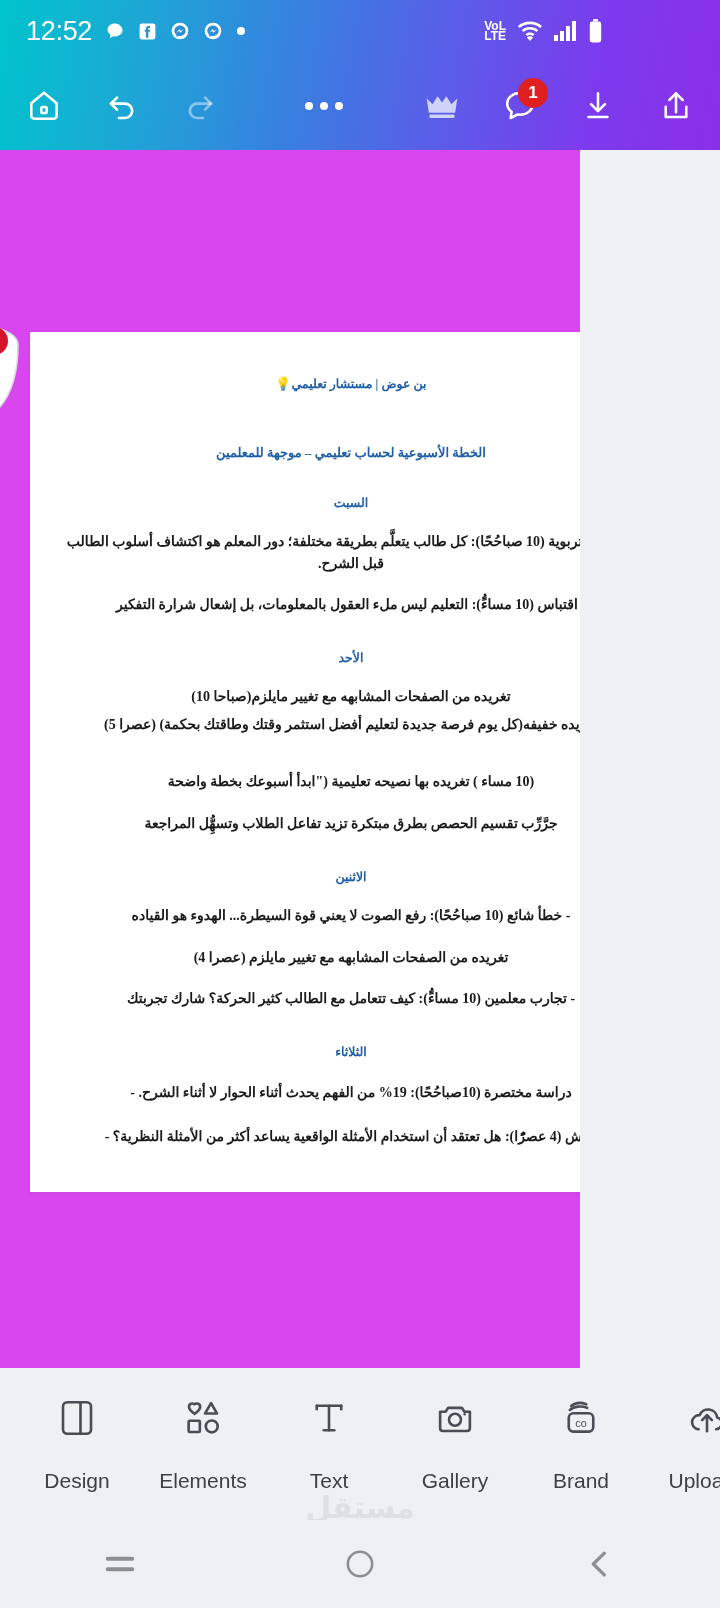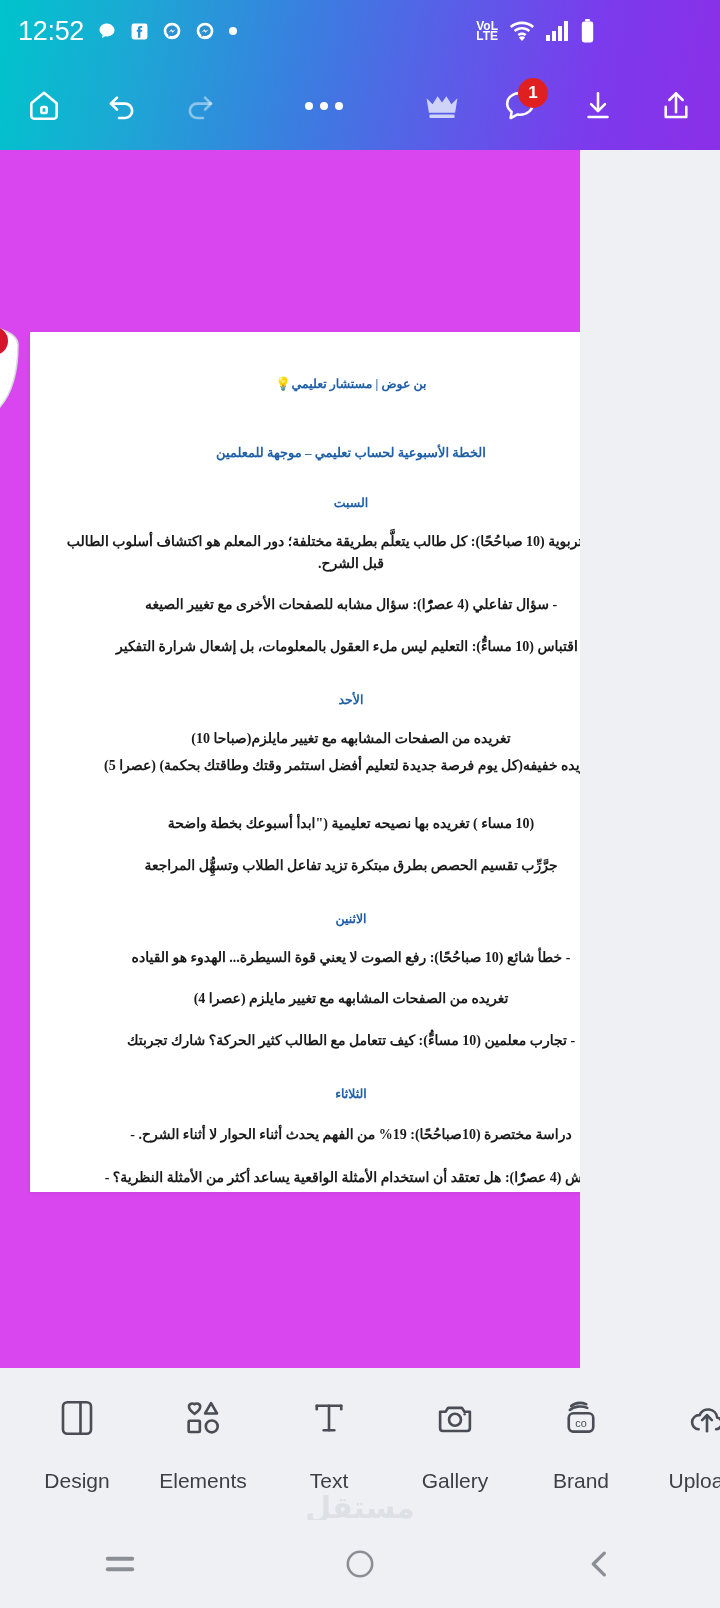--- a/index.html
+++ b/index.html
@@ -17,21 +17,21 @@
 
   
   .top-gradient {
     position: absolute; top: 0; left: 0;
     width: 720px; height: 150px;
     background: linear-gradient(100deg, #00c4cc 0%, #1ba9d4 18%, #3a7ee0 42%, #5b5ce8 62%, #7c3aed 82%, #8b2fe8 100%);
   }
 
   
   .statusbar {
-    position: absolute; top: 0; left: 0;
+    position: absolute; top: 0; left: 8px;
     width: 612px; height: 62px;
     display: flex; align-items: center;
     padding: 0 18px;
     color: #fff;
   }
   .sb-left { display: flex; align-items: center; gap: 13px; }
   .sb-clock {
     font-size: 27px; font-weight: 400; letter-spacing: -0.3px;
     color: #fff;
   }
@@ -338,21 +338,20 @@
 
     <div class="page">
       <div class="doc">
 
         <div class="byline"><span>بن عوض | مستشار تعليمي</span><span class="bulb">💡</span></div>
 
         <div class="doc-title">الخطة الأسبوعية لحساب تعليمي – موجهة للمعلمين</div>
 
         <div class="day">السبت</div>
         <p class="line">- معلومة تربوية (10 صباحُحًا): كل طالب يتعلَّم بطريقة مختلفة؛ دور المعلم هو اكتشاف أسلوب الطالب قبل الشرح.</p>
-        <p class="line">- سؤال تفاعلي (4 عصرًُا): سؤال مشابه للصفحات الأخرى مع تغيير الصيغه</p>
         <p class="line">- اقتباس (10 مساءًُ): التعليم ليس ملء العقول بالمعلومات، بل إشعال شرارة التفكير</p>
 
         <div class="day">الأحد</div>
         <p class="line">تغريده من الصفحات المشابهه مع تغيير مايلزم(صباحا 10)</p>
         <p class="line tight">تغريده خفيفه(كل يوم فرصة جديدة لتعليم أفضل استثمر وقتك وطاقتك بحكمة) (عصرا 5)</p>
         <div class="s-gap"></div>
         <p class="line">(10 مساء ) تغريده بها نصيحه تعليمية ("ابدأ أسبوعك بخطة واضحة</p>
         <p class="line">جرَّرِّب تقسيم الحصص بطرق مبتكرة تزيد تفاعل الطلاب وتسهُِّل المراجعة</p>
 
         <div class="day">الاثنين</div>

